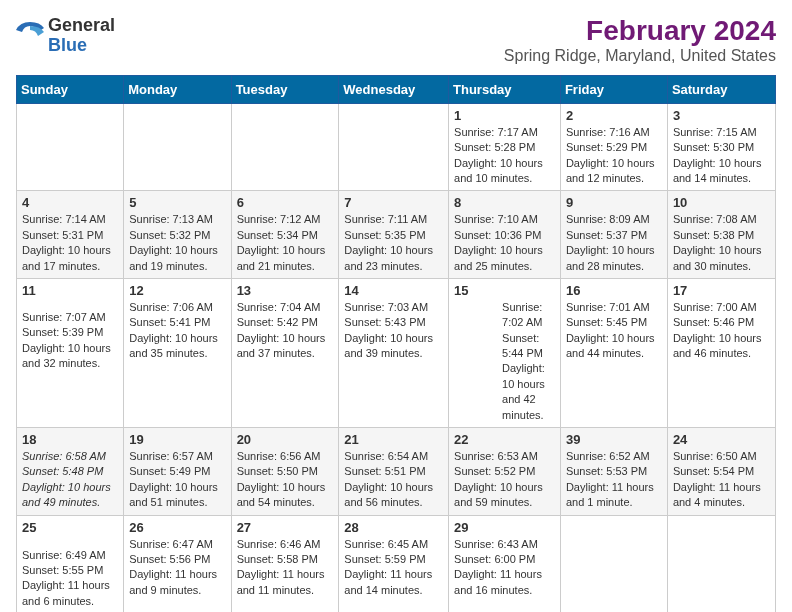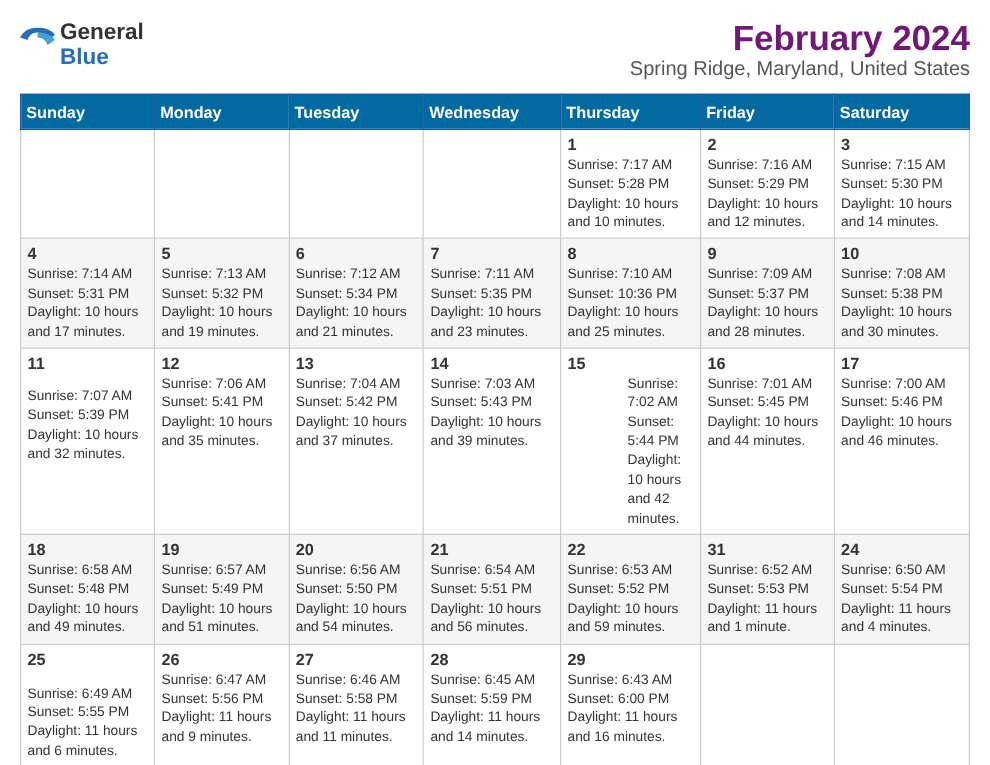--- a/index.html
+++ b/index.html
@@ -176,21 +176,21 @@
 Daylight: 10 hours and 23 minutes.</div>
         </td>
         <td>
           <span class="day-number">8</span>
           <div class="day-info" style="white-space: pre-line;">Sunrise: 7:10 AM
 Sunset: 10:36 PM
 Daylight: 10 hours and 25 minutes.</div>
         </td>
         <td>
           <span class="day-number">9</span>
-          <div class="day-info" style="white-space: pre-line;">Sunrise: 7:09 AM
+          <div class="day-info" style="white-space: pre-line;">Sunrise: 8:09 AM
 Sunset: 5:37 PM
 Daylight: 10 hours and 28 minutes.</div>
         </td>
         <td>
           <span class="day-number">10</span>
           <div class="day-info" style="white-space: pre-line;">Sunrise: 7:08 AM
 Sunset: 5:38 PM
 Daylight: 10 hours and 30 minutes.</div>
         </td>
       </tr>
@@ -234,21 +234,21 @@
         <td>
           <span class="day-number">17</span>
           <div class="day-info" style="white-space: pre-line;">Sunrise: 7:00 AM
 Sunset: 5:46 PM
 Daylight: 10 hours and 46 minutes.</div>
         </td>
       </tr>
       <tr>
         <td>
           <span class="day-number">18</span>
-          <div class="day-info" style="white-space: pre-line;">Sunrise: 6:58 AM
+          <div class="day-info" style="white-space: pre-line; font-style: italic;">Sunrise: 6:58 AM
 Sunset: 5:48 PM
 Daylight: 10 hours and 49 minutes.</div>
         </td>
         <td>
           <span class="day-number">19</span>
           <div class="day-info" style="white-space: pre-line;">Sunrise: 6:57 AM
 Sunset: 5:49 PM
 Daylight: 10 hours and 51 minutes.</div>
         </td>
         <td>
@@ -263,21 +263,21 @@
 Sunset: 5:51 PM
 Daylight: 10 hours and 56 minutes.</div>
         </td>
         <td>
           <span class="day-number">22</span>
           <div class="day-info" style="white-space: pre-line;">Sunrise: 6:53 AM
 Sunset: 5:52 PM
 Daylight: 10 hours and 59 minutes.</div>
         </td>
         <td>
-          <span class="day-number">31</span>
+          <span class="day-number">39</span>
           <div class="day-info" style="white-space: pre-line;">Sunrise: 6:52 AM
 Sunset: 5:53 PM
 Daylight: 11 hours and 1 minute.</div>
         </td>
         <td>
           <span class="day-number">24</span>
           <div class="day-info" style="white-space: pre-line;">Sunrise: 6:50 AM
 Sunset: 5:54 PM
 Daylight: 11 hours and 4 minutes.</div>
         </td>

